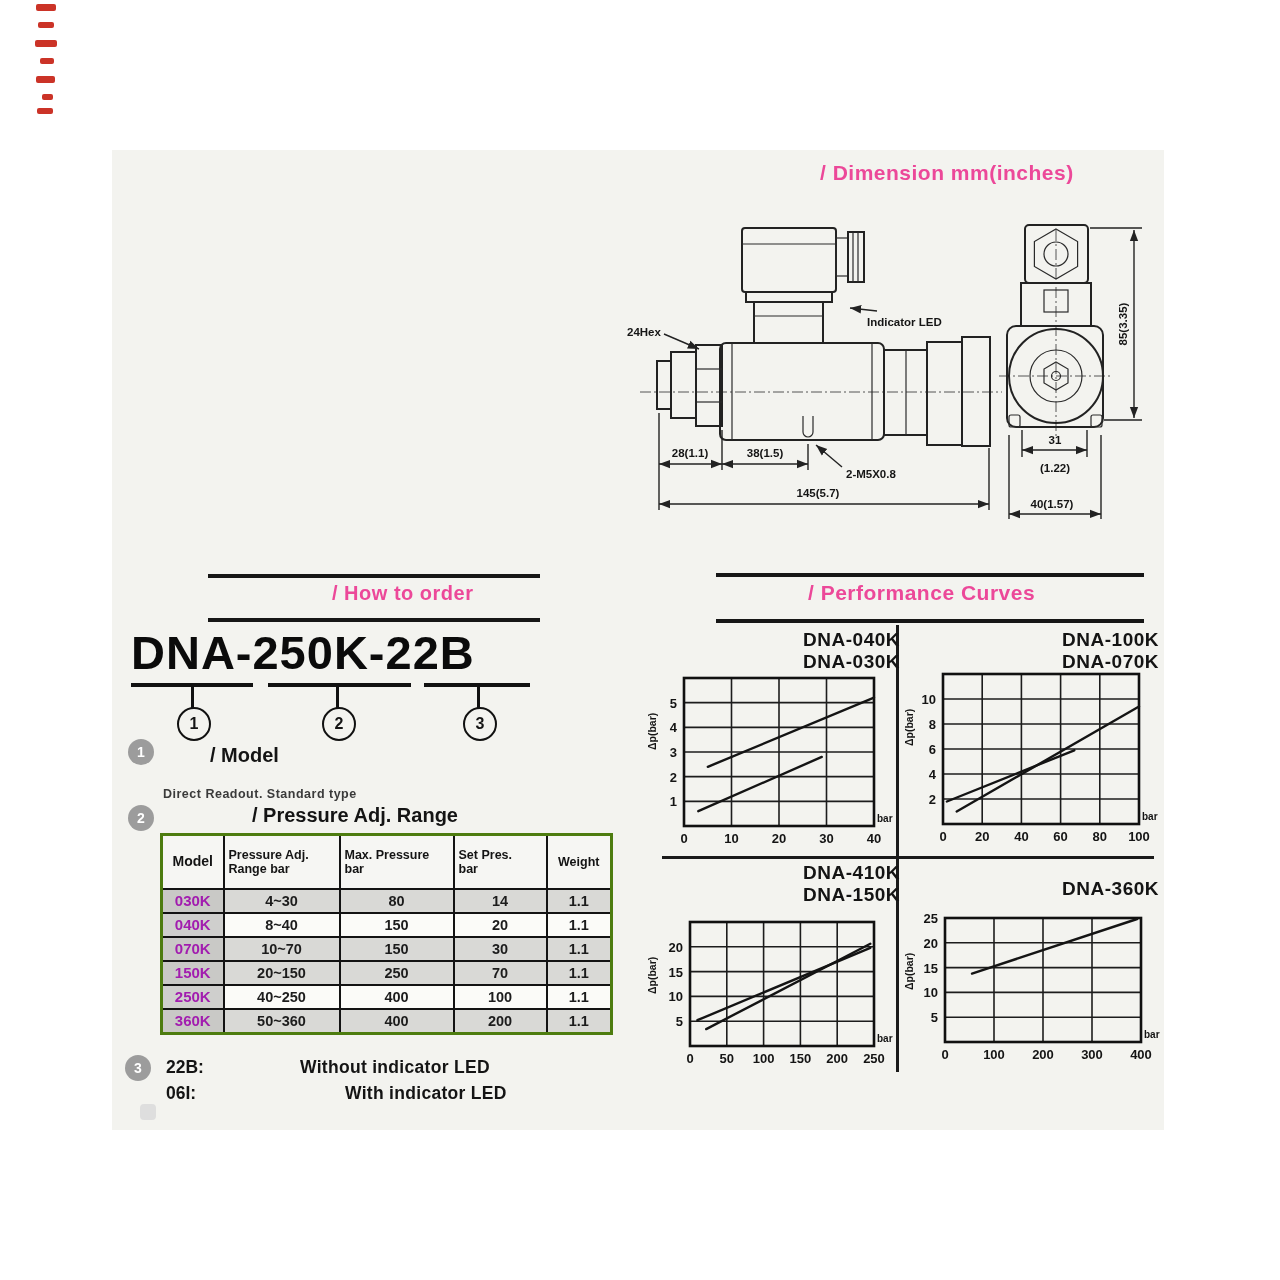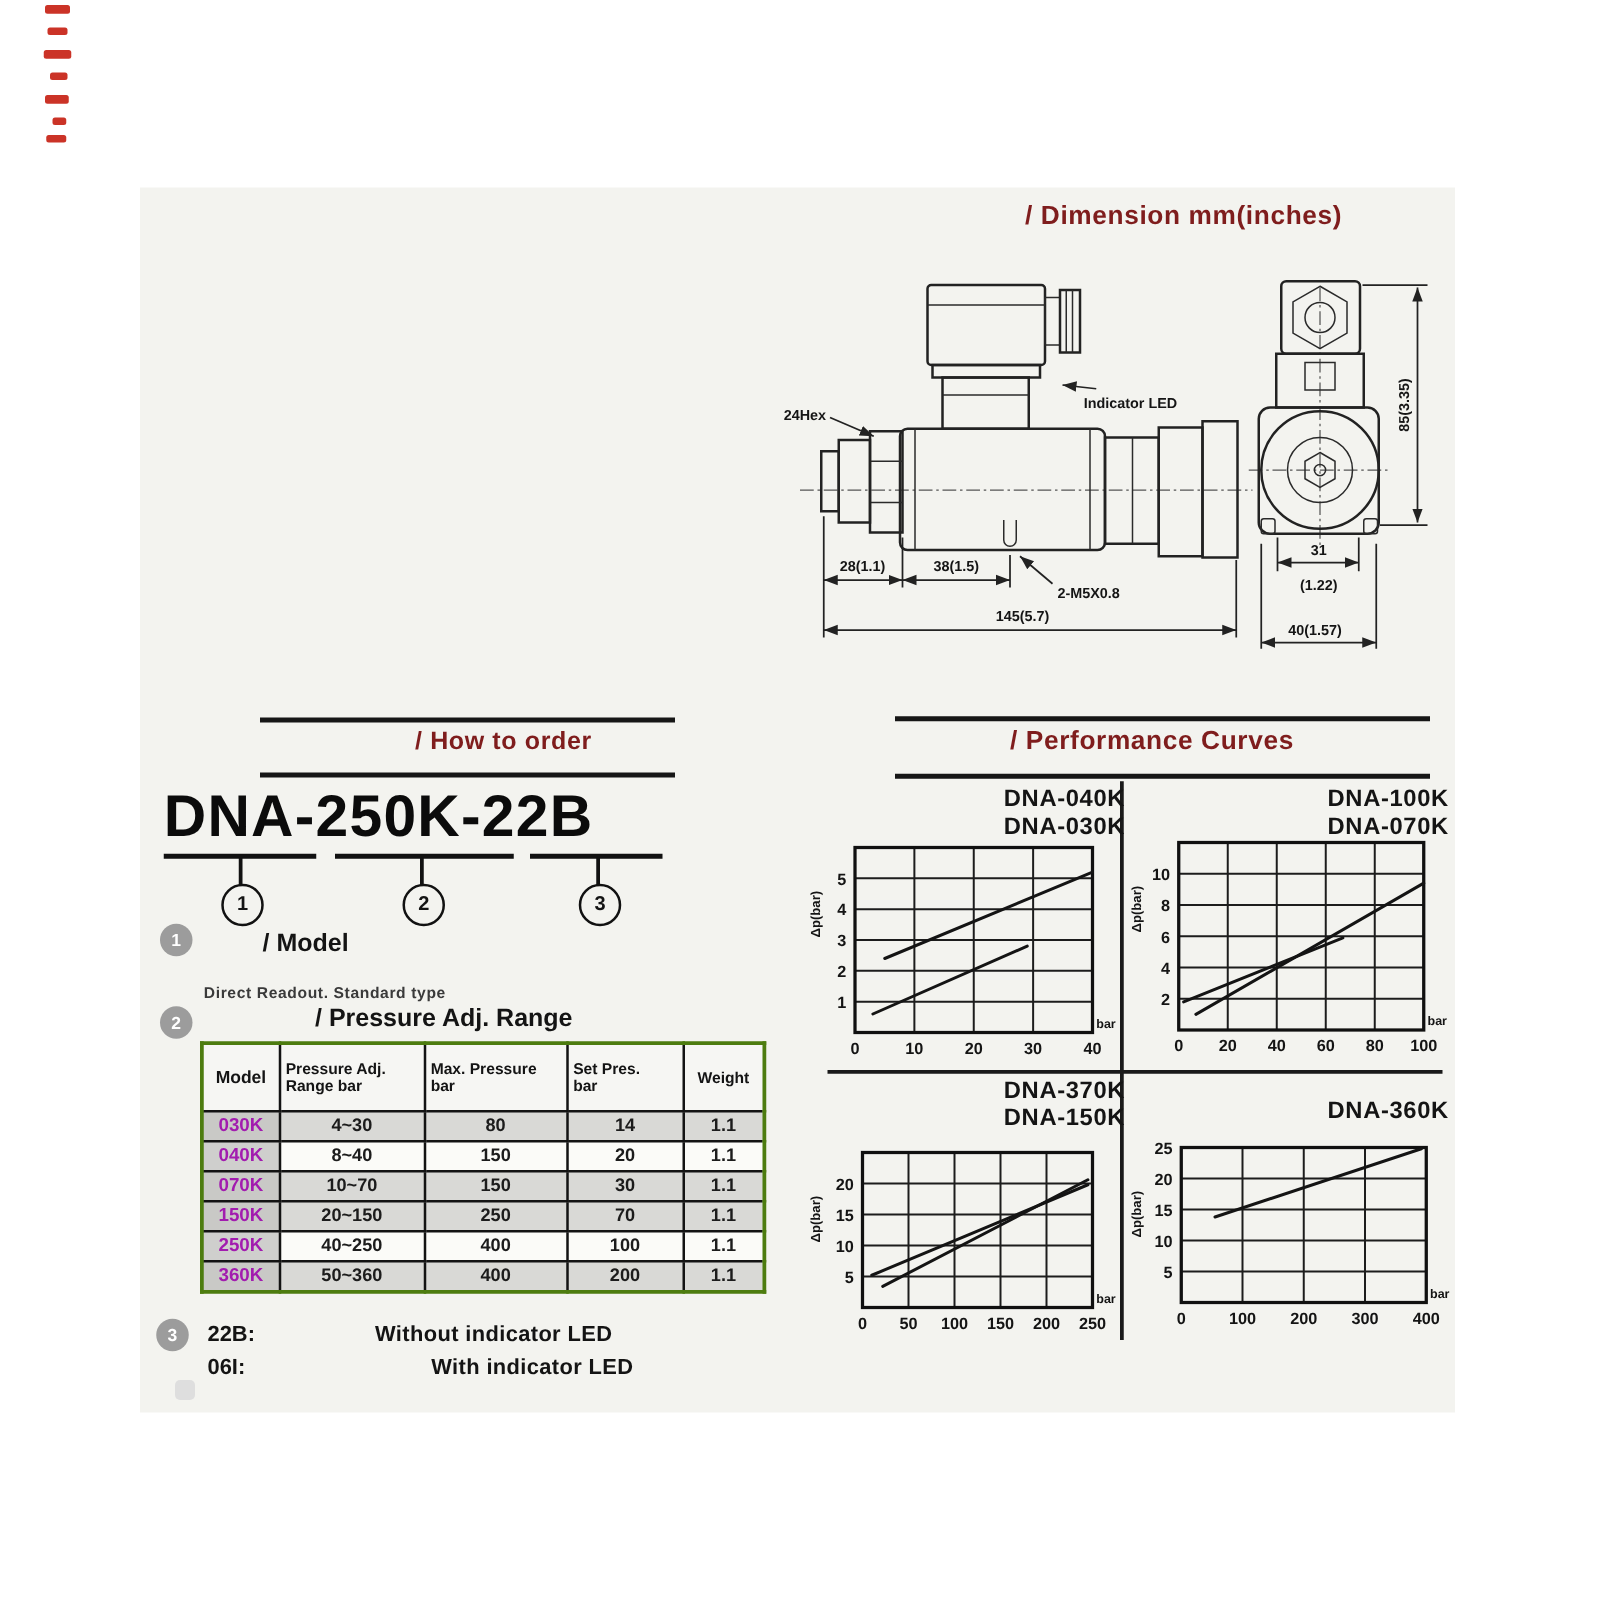--- a/index.html
+++ b/index.html
@@ -2,21 +2,21 @@
 <html><head>
 <meta charset="utf-8">
 <style>
   html,body{margin:0;padding:0;background:#fff;}
   .page{position:relative;width:1280px;height:1280px;background:#fff;overflow:hidden;
         font-family:"Liberation Sans",sans-serif;color:#141414;}
   .tint{position:absolute;left:112px;top:150px;width:1052px;height:980px;background:#f3f3ef;}
   .rmark{position:absolute;background:#cb3327;border-radius:2px;}
   .gray-art{position:absolute;left:140px;top:1104px;width:16px;height:16px;background:#dedede;border-radius:4px;}
 
-  .sec-title{position:absolute;font-weight:bold;font-size:21px;letter-spacing:.5px;color:#7f1d1d;white-space:nowrap;}
+  .sec-title{position:absolute;font-weight:bold;font-size:21px;letter-spacing:.5px;color:#ec4899;white-space:nowrap;}
   .rule{position:absolute;height:4px;background:#161616;}
 
   .model-number{position:absolute;left:131px;top:625px;font-size:47px;font-weight:bold;letter-spacing:1px;color:#0b0b0b;white-space:nowrap;}
   .mline{position:absolute;height:3.5px;background:#111;}
   .stem{position:absolute;width:2.5px;background:#111;}
   .cnum{position:absolute;width:30px;height:30px;border:2.5px solid #111;border-radius:50%;
         display:flex;align-items:center;justify-content:center;font-size:16px;font-weight:bold;}
   .badge{position:absolute;width:26px;height:26px;border-radius:50%;background:#9c9c9c;color:#fff;
          display:flex;align-items:center;justify-content:center;font-size:14px;font-weight:bold;}
   .blabel{position:absolute;font-weight:bold;font-size:20px;white-space:nowrap;}
@@ -262,21 +262,21 @@
 
   <div class="ct" style="left:646px;top:629px;width:254px;">
     <span>DNA-040K</span>
     <span>DNA-030K</span>
   </div>
   <div class="ct" style="left:901px;top:629px;width:258px;">
     <span>DNA-100K</span>
     <span>DNA-070K</span>
   </div>
   <div class="ct" style="left:646px;top:862px;width:254px;">
-    <span>DNA-370K</span>
+    <span>DNA-410K</span>
     <span>DNA-150K</span>
   </div>
   <div class="ct" style="left:901px;top:878px;width:258px;">
     <span>DNA-360K</span>
   </div>
 
   <svg class="chart" style="left:646px;top:670px;" width="254" height="180">
       <line x1="38" y1="8" x2="38" y2="156" class="grid"></line>
       <text x="38" y="173" class="tick">0</text>
       <line x1="85.5" y1="8" x2="85.5" y2="156" class="grid"></line>

